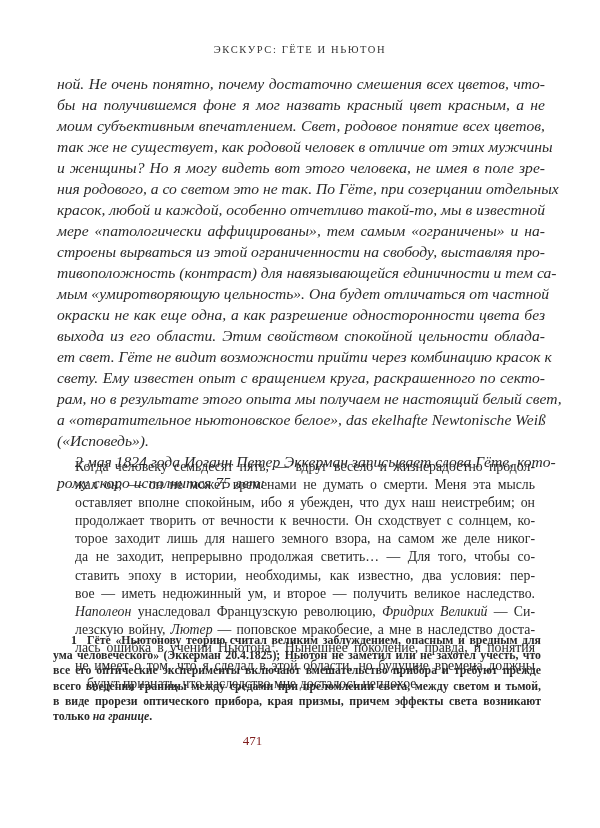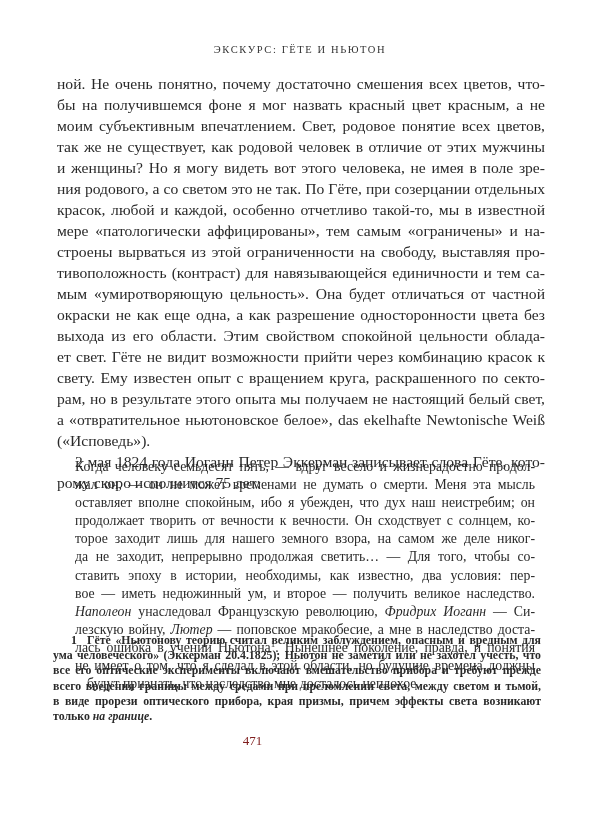--- a/index.html
+++ b/index.html
@@ -1,20 +1,20 @@
 <!DOCTYPE html>
 <html><head>
 <meta charset="utf-8">
 <style>
   html, body { margin: 0; padding: 0; background: #ffffff; }
   body { width: 600px; height: 828px; position: relative; overflow: hidden; color: #2a2a2a; font-family: "Liberation Serif", "DejaVu Serif", serif; }
   .page { position: absolute; left: 0; top: 0; width: 600px; height: 828px; padding-left: 12px; }
   .running-head { position: absolute; top: 44px; left: 0; width: 600px; text-align: center; font-size: 10.5px; letter-spacing: 1.6px; color: #333; }
   .body-text { position: absolute; left: 57px; top: 73px; width: 488px; }
-  .line { font-size: 15.6px; line-height: 21px; height: 21px; white-space: nowrap; text-align: justify; text-align-last: justify; }
+  .line { font-size: 15.6px; line-height: 21px; height: 21px; white-space: nowrap; text-align: justify; text-align-last: justify; font-style: italic; }
   .line.last { text-align-last: left; }
   .line.indent { padding-left: 18px; }
   .quote { position: absolute; left: 75px; top: 458px; width: 460px; }
   .qline { font-size: 13.8px; line-height: 18.1px; height: 18.1px; white-space: nowrap; text-align: justify; text-align-last: justify; }
   .qline.last { text-align-last: left; margin-left: 12px; }
   .footnotes { position: absolute; left: 53px; top: 633px; width: 488px; font-weight: bold; }
   .fline { font-size: 11.8px; line-height: 15.2px; height: 15.2px; white-space: nowrap; text-align: justify; text-align-last: justify; }
   .fline.last { text-align-last: left; }
   .fline.first { padding-left: 18px; }
   .fn-num { display: inline-block; width: 16px; }
@@ -53,21 +53,21 @@
 
   <div class="quote">
     <div class="qline">Когда человеку семьдесят пять, — вдруг весело и жизнерадостно продол-</div>
     <div class="qline">жал он, — он не может временами не думать о смерти. Меня эта мысль</div>
     <div class="qline">оставляет вполне спокойным, ибо я убежден, что дух наш неистребим; он</div>
     <div class="qline">продолжает творить от вечности к вечности. Он сходствует с солнцем, ко-</div>
     <div class="qline">торое заходит лишь для нашего земного взора, на самом же деле никог-</div>
     <div class="qline">да не заходит, непрерывно продолжая светить… — Для того, чтобы со-</div>
     <div class="qline">ставить эпоху в истории, необходимы, как известно, два условия: пер-</div>
     <div class="qline">вое — иметь недюжинный ум, и второе — получить великое наследство.</div>
-    <div class="qline"><i>Наполеон</i><span> унаследовал Французскую революцию, </span><i>Фридрих Иоганн</i><span> — Си-</span></div>
+    <div class="qline"><i>Наполеон</i><span> унаследовал Французскую революцию, </span><i>Фридрих Великий</i><span> — Си-</span></div>
     <div class="qline"><span>лезскую войну, </span><i>Лютер</i><span> — поповское мракобесие, а мне в наследство доста-</span></div>
     <div class="qline"><span>лась ошибка в учении Ньютона</span><sup>1</sup><span>. Нынешнее поколение, правда, и понятия</span></div>
     <div class="qline">не имеет о том, что́ я сделал в этой области, но будущие времена должны</div>
     <div class="qline last">будут признать, что наследство мне досталось неплохое.</div>
   </div>
 
   <div class="footnotes">
     <div class="fline first"><span class="fn-num">1</span><span>Гёте «Ньютонову теорию считал великим заблуждением, опасным и вредным для</span></div>
     <div class="fline">ума человеческого» (Эккерман 20.4.1825); Ньютон не заметил или не захотел учесть, что</div>
     <div class="fline">все его оптические эксперименты включают вмешательство прибора и требуют прежде</div>

